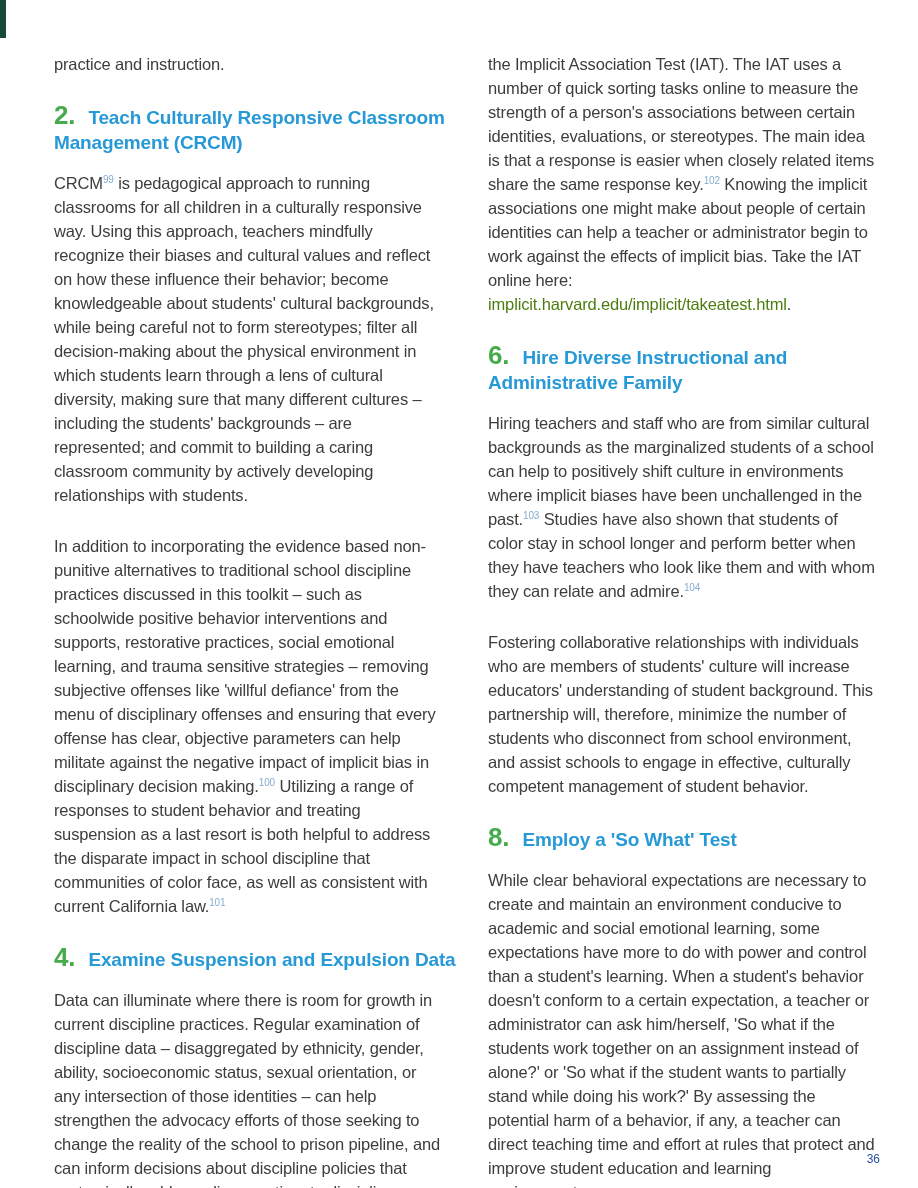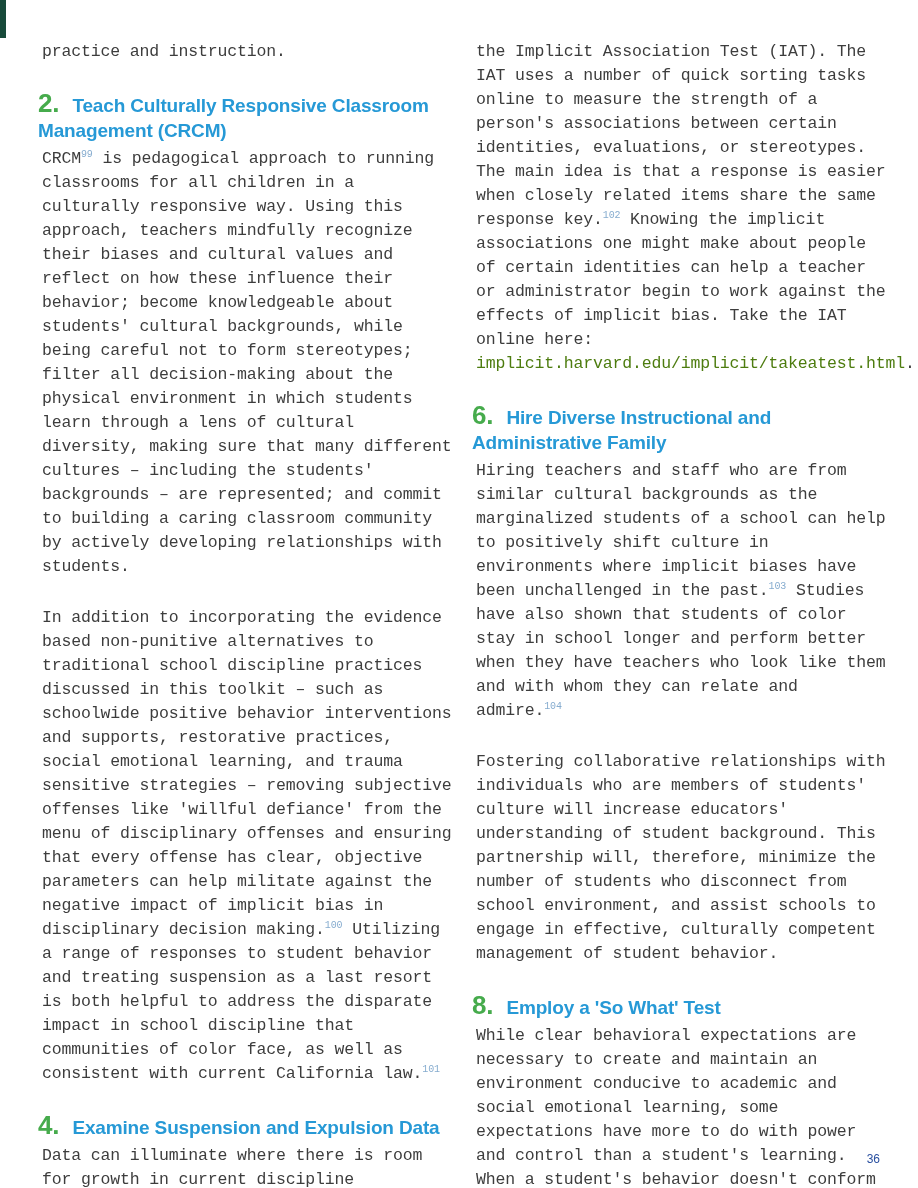--- a/index.html
+++ b/index.html
@@ -23,24 +23,24 @@
     gap: 14px;
     padding: 36px 26px 0 38px;
   }
   .col {
     width: 420px;
     flex: 0 0 420px;
     font-size: 16.5px;
     line-height: 24px;
     letter-spacing: -0.15px;
   }
-  p.para { margin: 4px; font-family: Liberation Mono, monospace; }
+  p.para { margin: 16px; }
   .section { margin-top: 27px; }
   .heading {
-    margin: 0 0 1px 0;
+    margin: 0 0 1px 16px;
     color: #2699d6;
     font-size: 19px;
     font-weight: bold;
     line-height: 25px;
   }
   .num {
     color: #46ab4c;
     font-size: 26px;
     font-weight: bold;
     margin-right: 13px;

